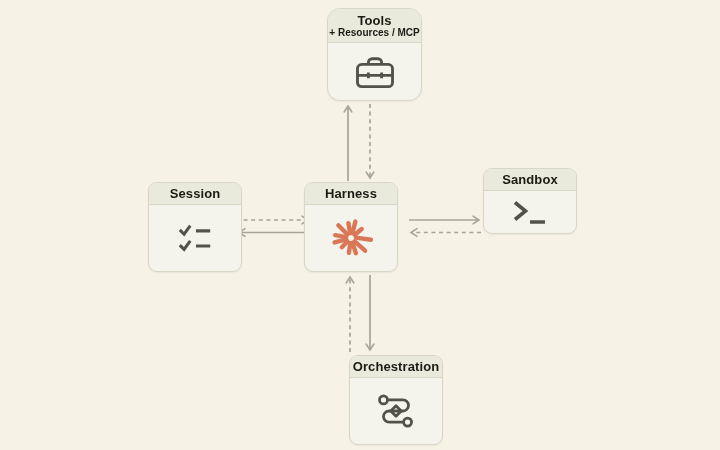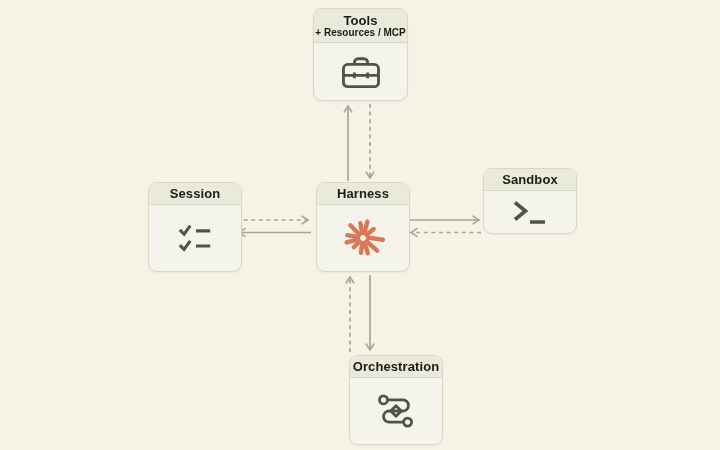--- a/index.html
+++ b/index.html
@@ -64,21 +64,21 @@
     <line class="edge" x1="348" y1="181" x2="348" y2="106" marker-end="url(#ah)"></line>
     <line class="edge dashed" x1="370" y1="104" x2="370" y2="178" marker-end="url(#ah)"></line>
     <line class="edge dashed" x1="236" y1="220" x2="308" y2="220" marker-end="url(#ah)"></line>
     <line class="edge" x1="311" y1="232.5" x2="239" y2="232.5" marker-end="url(#ah)"></line>
     <line class="edge" x1="409" y1="220" x2="479" y2="220" marker-end="url(#ah)"></line>
     <line class="edge dashed" x1="481" y1="232.5" x2="411" y2="232.5" marker-end="url(#ah)"></line>
     <line class="edge dashed" x1="350" y1="352" x2="350" y2="277" marker-end="url(#ah)"></line>
     <line class="edge" x1="370" y1="275" x2="370" y2="350" marker-end="url(#ah)"></line>
   </svg>
 
-  <div class="node" style="left:313px;top:8px;width:95px;height:93px;">
+  <div class="node" style="left:327px;top:8px;width:95px;height:93px;border-radius:13px;">
     <div class="node-header two-line">
       <div class="node-title">Tools</div>
       <div class="node-subtitle">+ Resources / MCP</div>
     </div>
     <div class="node-body">
       <svg width="42" height="36" viewBox="0 0 44 38">
         <path class="ico" stroke-width="3" d="M15,11 V9 a4,4 0 0 1 4,-4 h6 a4,4 0 0 1 4,4 v2"></path>
         <rect class="ico" stroke-width="3" x="3.5" y="11" width="37" height="23.5" rx="4.5"></rect>
         <line class="ico" stroke-width="3" x1="3.5" y1="22.5" x2="40.5" y2="22.5"></line>
         <line class="ico" stroke-width="3" x1="15" y1="19.5" x2="15" y2="25.5"></line>
@@ -94,21 +94,21 @@
     <div class="node-body">
       <svg width="38" height="32" viewBox="0 0 40 33">
         <path class="ico" stroke-width="3.2" d="M4,8 L8.5,12.5 L15,3.5"></path>
         <line class="ico" stroke-width="3.2" x1="21" y1="9" x2="36" y2="9"></line>
         <path class="ico" stroke-width="3.2" d="M4,24 L8.5,28.5 L15,19.5"></path>
         <line class="ico" stroke-width="3.2" x1="21" y1="25" x2="36" y2="25"></line>
       </svg>
     </div>
   </div>
 
-  <div class="node" style="left:316px;top:182px;width:94px;height:90px;justify-content:flex-end;">
+  <div class="node" style="left:304px;top:182px;width:94px;height:90px;justify-content:flex-end;">
     <div class="node-header">
       <div class="node-title">Harness</div>
     </div>
     <div class="node-body">
       <svg width="48" height="48" viewBox="0 0 48 48">
         <g class="accent" stroke-width="4.4" stroke-linecap="round" fill="none">
           <line x1="29" y1="23.6" x2="43.9" y2="25.7"></line>
           <line x1="27.8" y1="20.8" x2="34.7" y2="15"></line>
           <line x1="25.3" y1="19.2" x2="28.4" y2="7.6"></line>
           <line x1="23.1" y1="19.1" x2="21.4" y2="9.2"></line>

